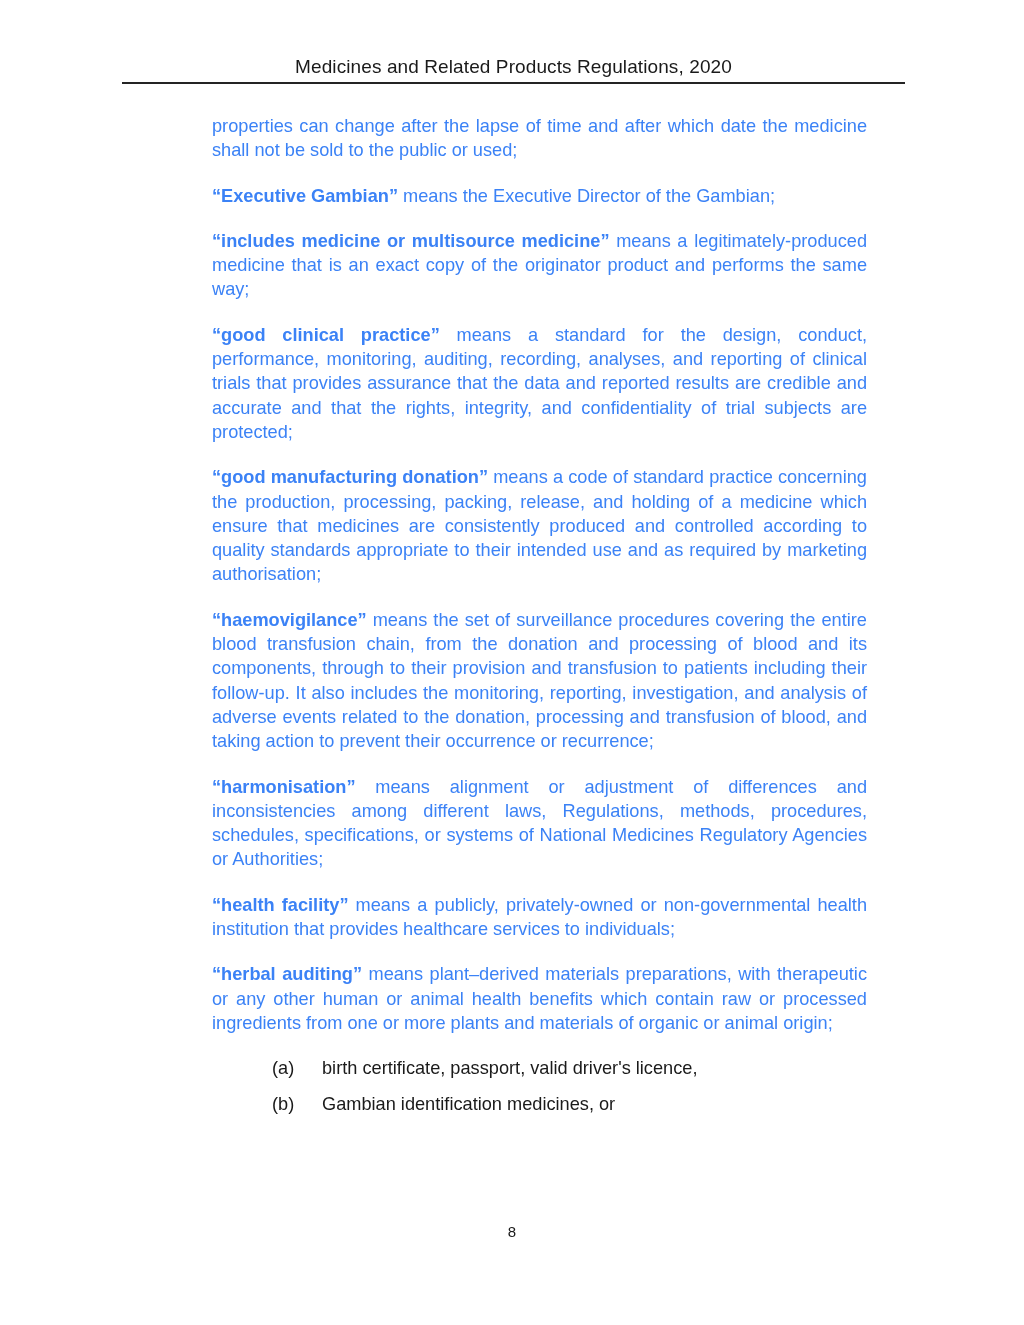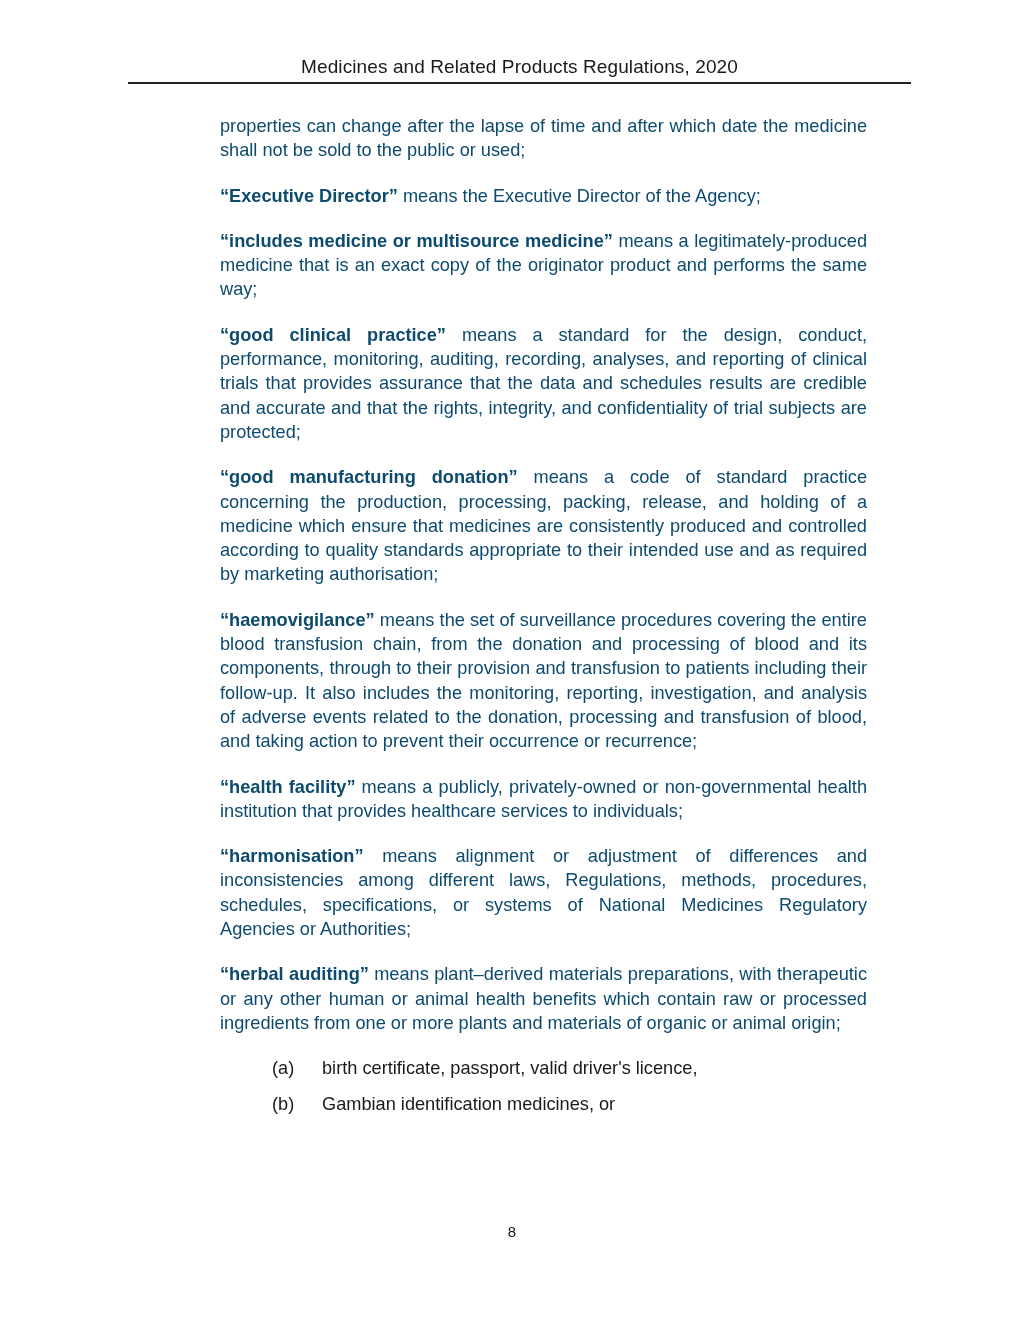--- a/index.html
+++ b/index.html
@@ -19,21 +19,21 @@
     position: relative;
     width: 1024px;
     height: 1325px;
     box-sizing: border-box;
     overflow: hidden;
   }
 
   
   .page-header {
     position: absolute;
-    left: 128px;
+    left: 122px;
     top: 55px;
     width: 783px;
     text-align: center;
     border-bottom: 2px solid #242424;
     padding-bottom: 3px;
   }
   .page-header-title {
     font-size: 19px;
     line-height: 24px;
     letter-spacing: 0.1px;
@@ -47,22 +47,22 @@
     left: 212px;
     top: 114px;
     width: 655px;
   }
 
   .para {
     font-size: 18.2px;
     line-height: 24.3px;
     text-align: justify;
     text-justify: inter-word;
-    margin: 0 0 21px 8px;
-    color: #0c4a6e;
+    margin: 0 0 21px 0;
+    color: #3b82f6;
     hyphens: none;
   }
   .para:last-child {
     margin-bottom: 0;
   }
   .para .term {
     font-weight: bold;
   }
 
   
@@ -107,33 +107,33 @@
 <div class="page">
 
   <div class="page-header">
     <div class="page-header-title">Medicines and Related Products Regulations, 2020</div>
   </div>
 
   <div class="content">
 
     <p class="para"><span>properties can change after the lapse of time and after which date the medicine shall not be sold to the public or used;</span></p>
 
-    <p class="para"><span class="term">“Executive Director”</span><span> means the Executive Director of the Agency;</span></p>
+    <p class="para"><span class="term">“Executive Gambian”</span><span> means the Executive Director of the Gambian;</span></p>
 
     <p class="para"><span class="term">“includes medicine or multisource medicine”</span><span> means a legitimately-produced medicine that is an exact copy of the originator product and performs the same way;</span></p>
 
-    <p class="para"><span class="term">“good clinical practice”</span><span> means a standard for the design, conduct, performance, monitoring, auditing, recording, analyses, and reporting of clinical trials that provides assurance that the data and schedules results are credible and accurate and that the rights, integrity, and confidentiality of trial subjects are protected;</span></p>
+    <p class="para"><span class="term">“good clinical practice”</span><span> means a standard for the design, conduct, performance, monitoring, auditing, recording, analyses, and reporting of clinical trials that provides assurance that the data and reported results are credible and accurate and that the rights, integrity, and confidentiality of trial subjects are protected;</span></p>
 
     <p class="para"><span class="term">“good manufacturing donation”</span><span> means a code of standard practice concerning the production, processing, packing, release, and holding of a medicine which ensure that medicines are consistently produced and controlled according to quality standards appropriate to their intended use and as required by marketing authorisation;</span></p>
 
     <p class="para"><span class="term">“haemovigilance”</span><span> means the set of surveillance procedures covering the entire blood transfusion chain, from the donation and processing of blood and its components, through to their provision and transfusion to patients including their follow-up. It also includes the monitoring, reporting, investigation, and analysis of adverse events related to the donation, processing and transfusion of blood, and taking action to prevent their occurrence or recurrence;</span></p>
 
+    <p class="para"><span class="term">“harmonisation”</span><span> means alignment or adjustment of differences and inconsistencies among different laws, Regulations, methods, procedures, schedules, specifications, or systems of National Medicines Regulatory Agencies or Authorities;</span></p>
+
     <p class="para"><span class="term">“health facility”</span><span> means a publicly, privately-owned or non-governmental health institution that provides healthcare services to individuals;</span></p>
-
-    <p class="para"><span class="term">“harmonisation”</span><span> means alignment or adjustment of differences and inconsistencies among different laws, Regulations, methods, procedures, schedules, specifications, or systems of National Medicines Regulatory Agencies or Authorities;</span></p>
 
     <p class="para"><span class="term">“herbal auditing”</span><span> means plant–derived materials preparations, with therapeutic or any other human or animal health benefits which contain raw or processed ingredients from one or more plants and materials of organic or animal origin;</span></p>
 
 
     <ul class="sub-list">
       <li class="sub-item">
         <span class="sub-label">(a)</span>
         <span>birth certificate, passport, valid driver's licence,</span>
       </li>
       <li class="sub-item">

